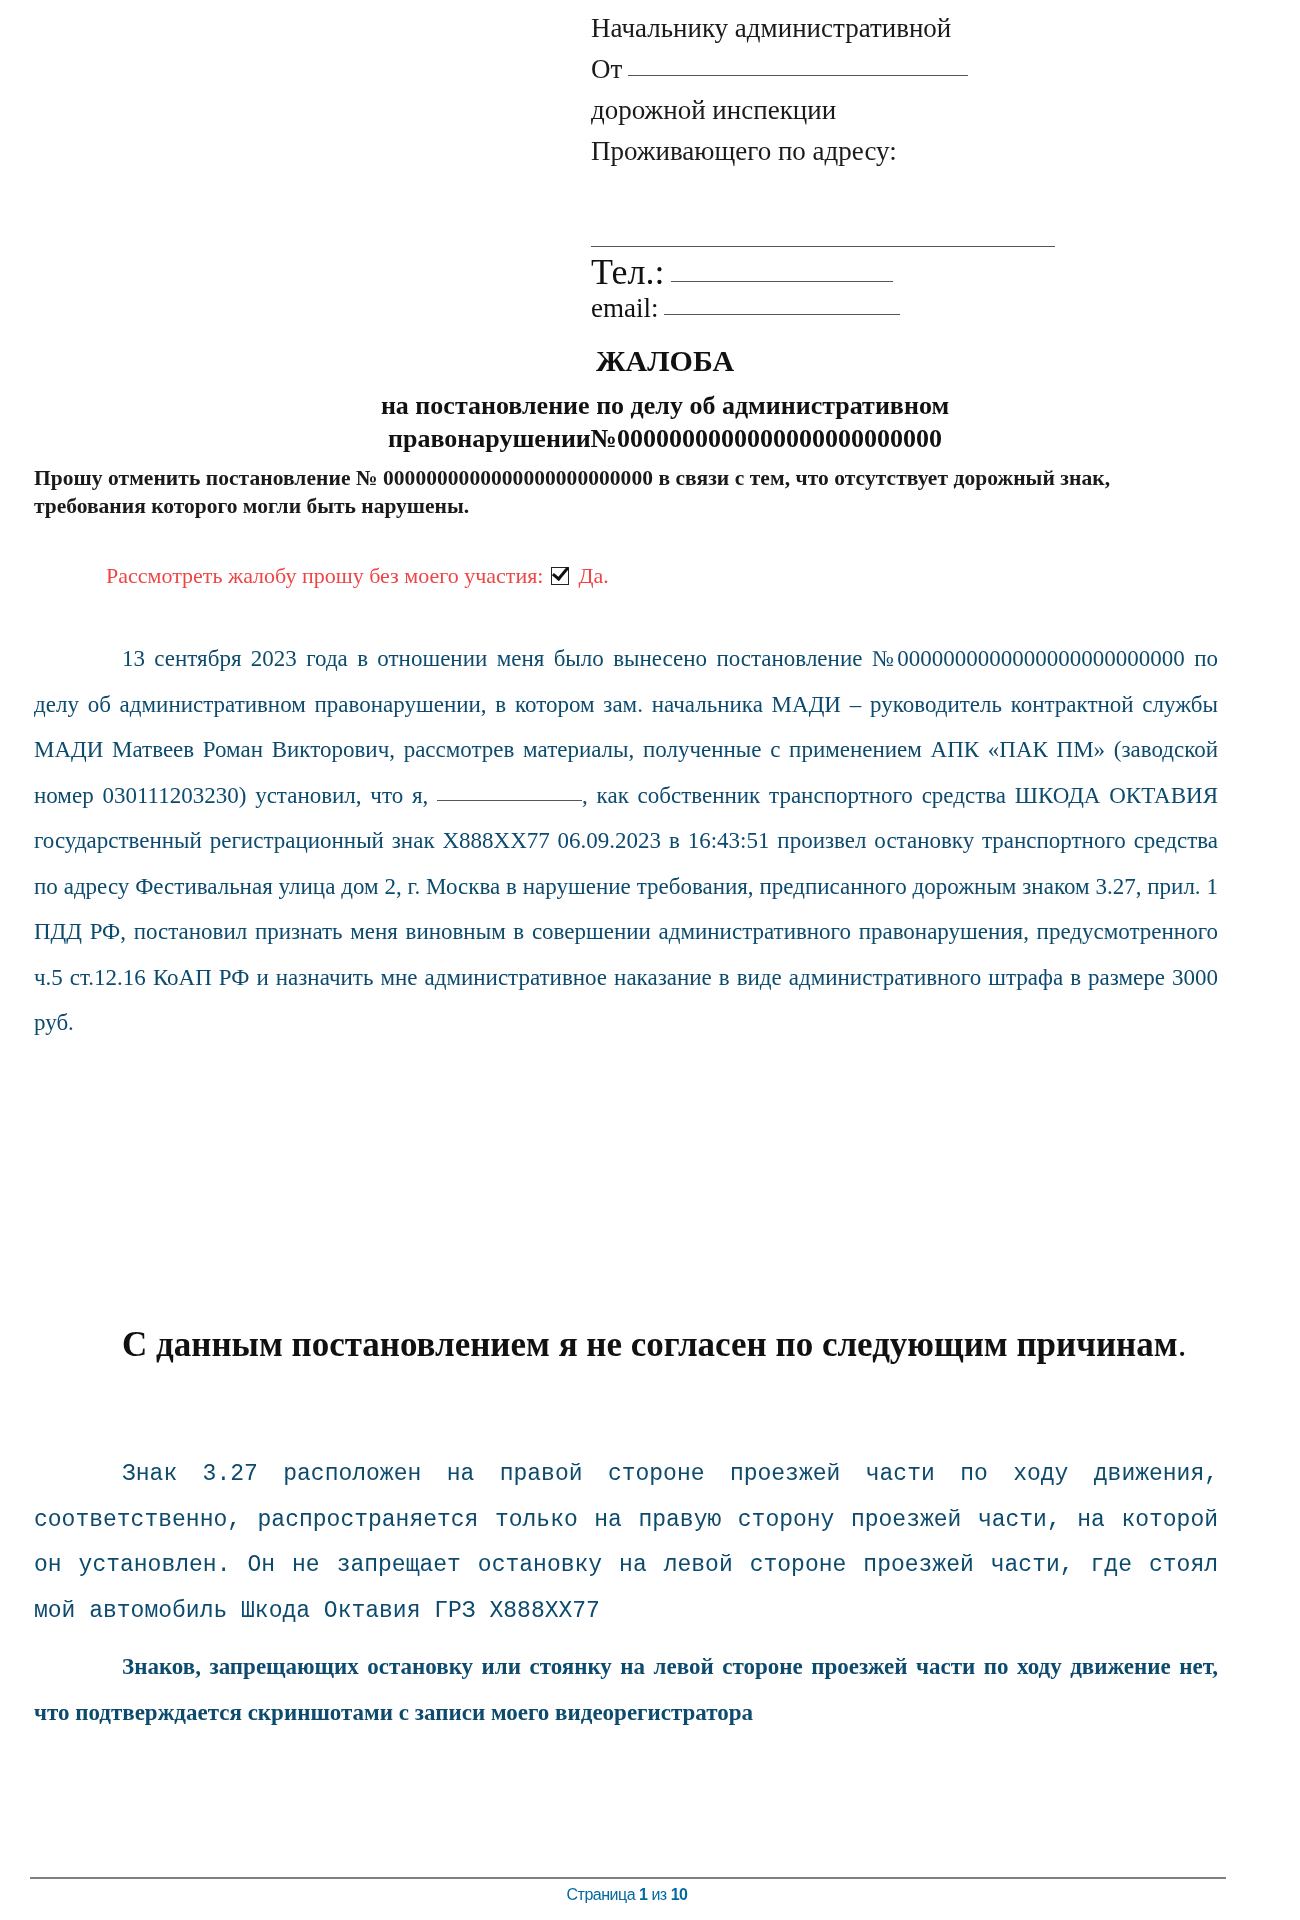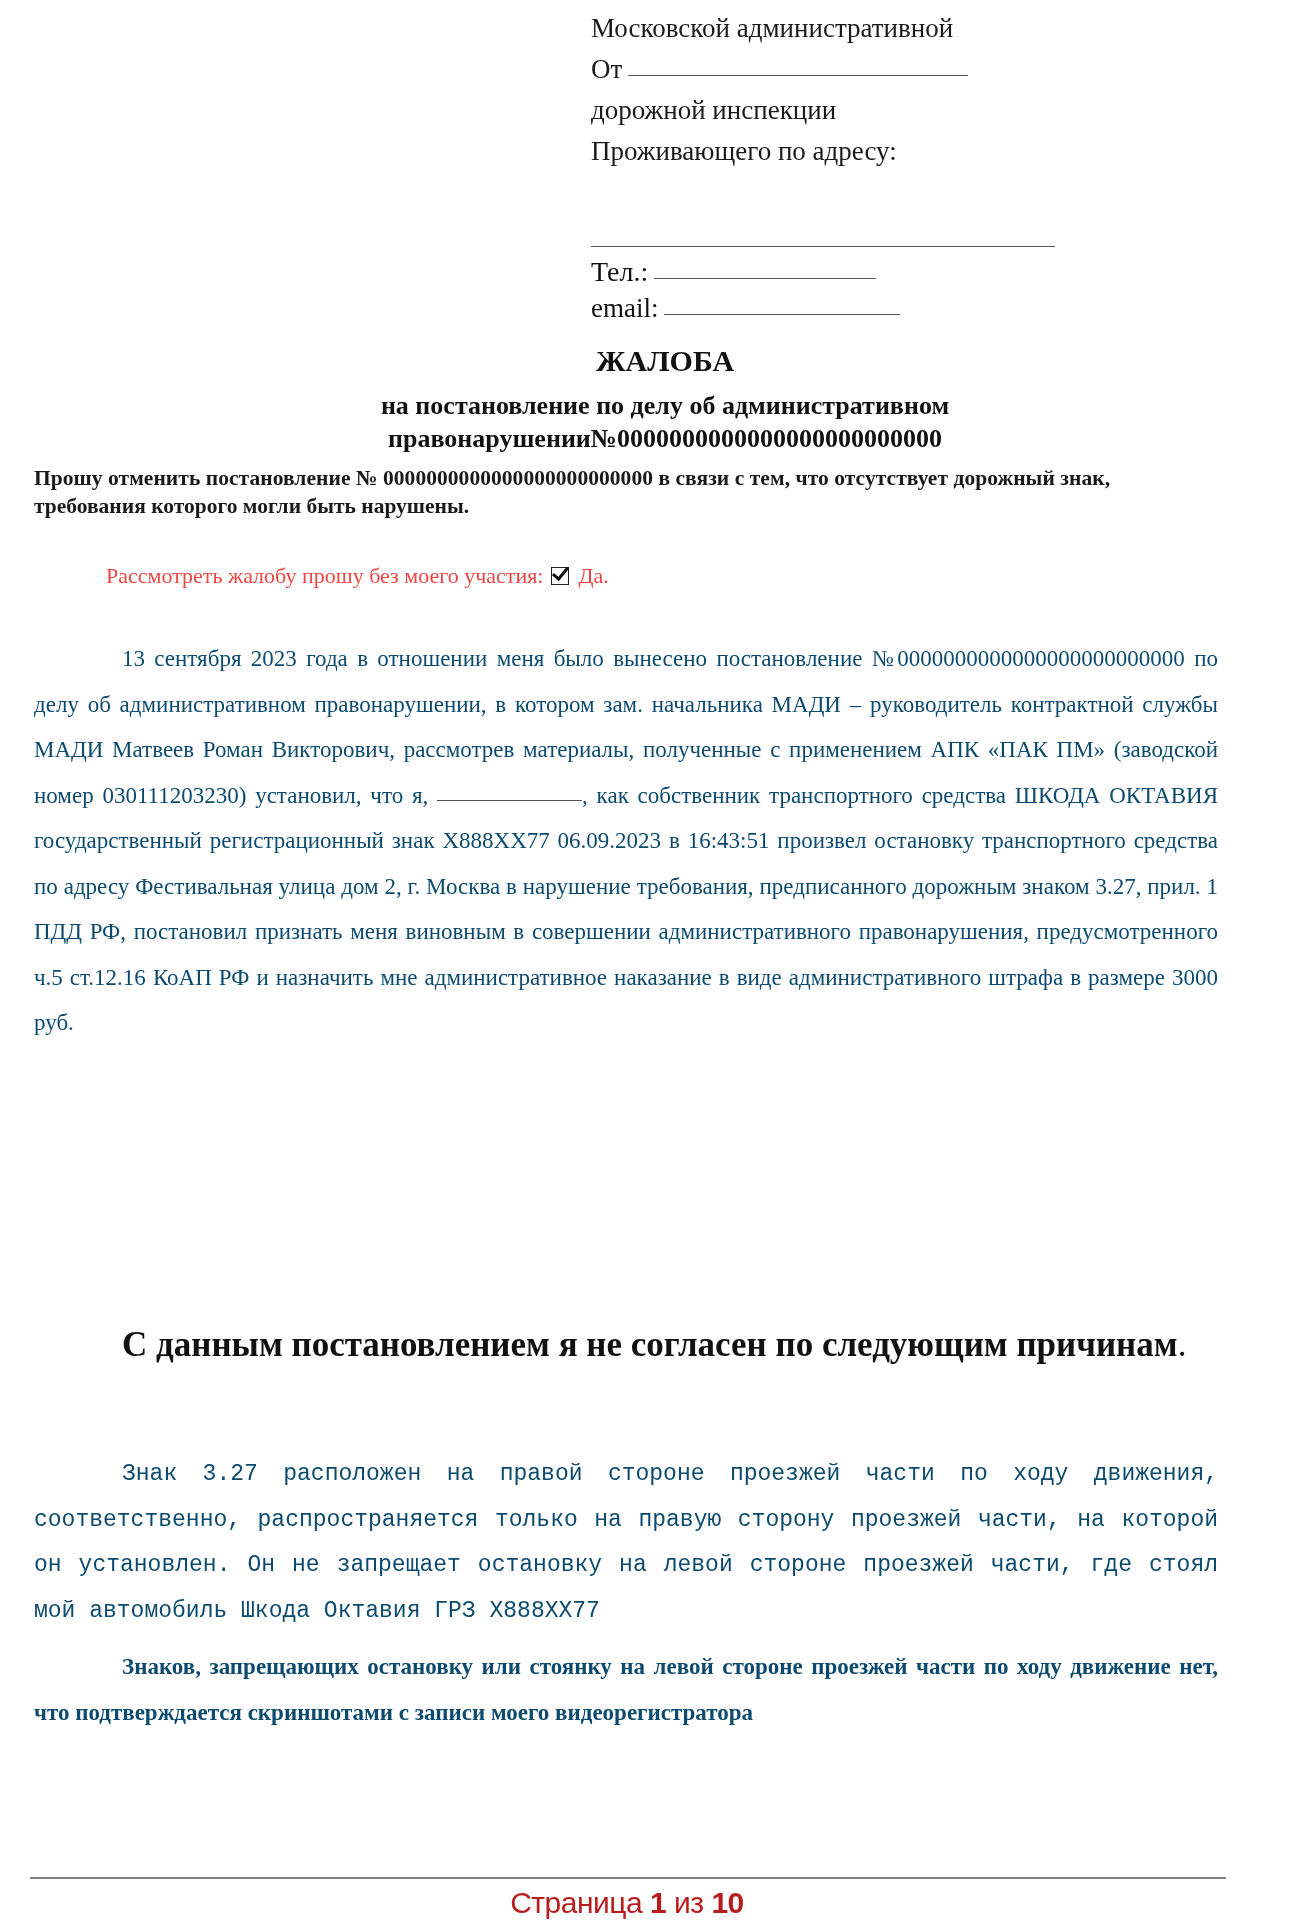--- a/index.html
+++ b/index.html
@@ -4,21 +4,21 @@
 <style>
   html, body { margin: 0; padding: 0; background: #ffffff; }
   body { width: 1300px; height: 1920px; position: relative; overflow: hidden;
          font-family: "Liberation Serif", "DejaVu Serif", serif; color: #111; }
   .abs { position: absolute; }
 
   
   .addr { left: 591px; top: 8px; width: 500px; font-size: 27px; line-height: 41px; color: #1a1a1a; }
   .addr .line { height: 41px; white-space: nowrap; }
   .blank { display: inline-block; border-bottom: 1.5px solid #555; vertical-align: baseline; height: 1px; margin-left: 6px; position: relative; top: -2px; }
-  .tel  { left: 591px; top: 254px; font-size: 28px; line-height: 36px; white-space: nowrap; }
+  .tel  { left: 591px; top: 254px; font-size: 36px; line-height: 36px; white-space: nowrap; }
   .email{ left: 591px; top: 290px; font-size: 27px; line-height: 36px; white-space: nowrap; }
 
   
   .title { left: 0; width: 1330px; text-align: center; font-weight: bold; }
   .t1 { top: 344px; font-size: 30px; }
   .t2 { top: 389px; font-size: 26px; line-height: 33px; }
 
   .req { left: 34px; top: 464px; width: 1266px; font-size: 21.5px; line-height: 28px; text-align: justify; color: #1a1a1a; font-weight: bold; }
   .req .l1 { white-space: nowrap; letter-spacing: 0.05px; }
   .consent { left: 106px; top: 563px; font-size: 22px; white-space: nowrap; color: #ef4444; }
@@ -31,28 +31,28 @@
   .para .ind { display: inline-block; width: 88px; }
   .p1 { top: 636px; }
   .heading { left: 122px; top: 1325px; font-size: 35px; font-weight: bold; white-space: nowrap; }
   .heading .dot { font-weight: normal; }
   .p2 { top: 1452px; font-family: Liberation Mono, monospace; }
   .p3 { top: 1644px; font-weight: bold; }
   .u { display: inline-block; width: 145px; border-bottom: 1.5px solid #555; height: 1px; position: relative; top: -2px; }
 
   
   .rule { left: 30px; top: 1877px; width: 1196px; border-top: 2px solid #808080; }
-  .footer { left: 0; width: 1254px; top: 1886px; text-align: center; font-family: "Liberation Sans", "DejaVu Sans", sans-serif; font-size: 30px; color: #b91c1c; letter-spacing: -0.5px; }
+  .footer { left: 0; width: 1254px; top: 1886px; text-align: center; font-family: "Liberation Sans", "DejaVu Sans", sans-serif; font-size: 16px; color: #0369a1; letter-spacing: -0.5px; }
   .footer b { font-weight: bold; }
 </style>
 </head>
 <body>
 
 <div class="abs addr">
-  <div class="line">Московской административной</div>
+  <div class="line">Начальнику административной</div>
   <div class="line">
     <span>От</span><span class="blank" style="width:340px"></span>
   </div>
   <div class="line">дорожной инспекции</div>
   <div class="line">Проживающего  по адресу:</div>
 </div>
 <div class="abs" style="left:591px;top:246px;width:464px;border-top:1.5px solid #555;"></div>
 <div class="abs tel">
   <span>Тел.:</span><span class="blank" style="width:222px"></span>
 </div>

